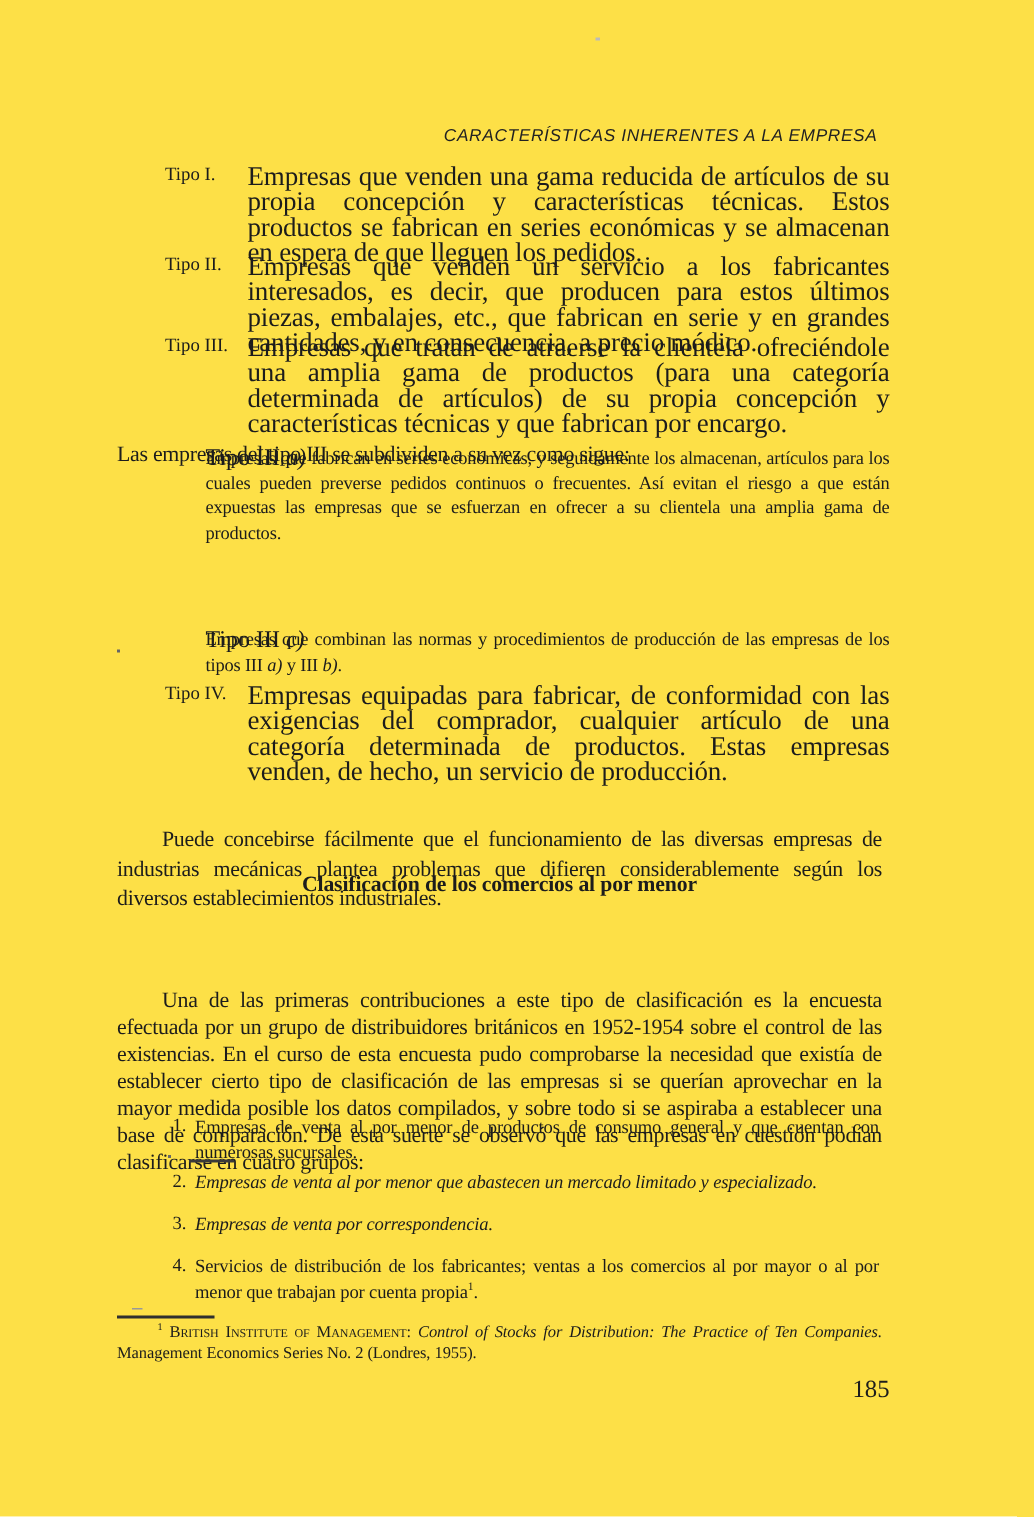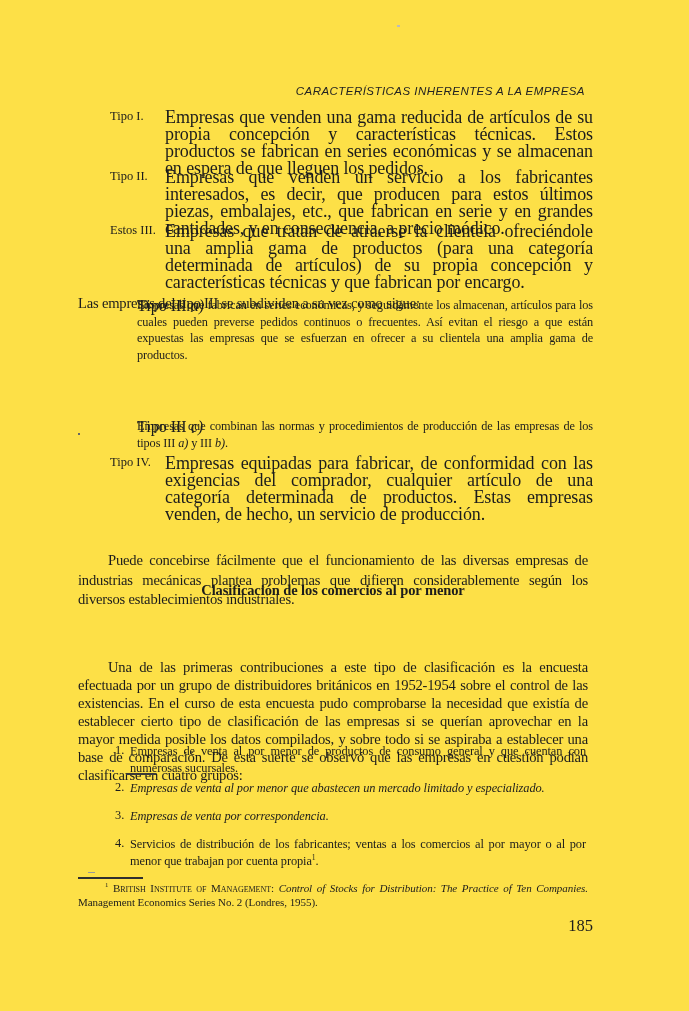--- a/index.html
+++ b/index.html
@@ -71,21 +71,21 @@
     <span class="type-label">Tipo I.</span>
     <div class="type-body">Empresas que venden una gama reducida de artículos de su propia concepción y características técnicas. Estos productos se fabrican en series económicas y se almacenan en espera de que lleguen los pedidos.</div>
   </section>
 
   <section class="type-block" style="top:169px">
     <span class="type-label">Tipo II.</span>
     <div class="type-body">Empresas que venden un servicio a los fabricantes interesados, es decir, que producen para estos últimos piezas, embalajes, etc., que fabrican en serie y en grandes cantidades, y en consecuencia, a precio módico.</div>
   </section>
 
   <section class="type-block" style="top:223px">
-    <span class="type-label">Estos III.</span>
+    <span class="type-label">Tipo III.</span>
     <div class="type-body">Empresas que tratan de atraerse la clientela ofreciéndole una amplia gama de productos (para una categoría determinada de artículos) de su propia concepción y características técnicas y que fabrican por encargo.</div>
   </section>
 
   <p class="para p-main" style="top:279px; text-align:left">Las empresas del tipo III se subdividen a su vez como sigue:</p>
 
   <section class="subtype-block" style="top:297px">
     <span class="subtype-label"><span>Tipo III </span><i>a)</i></span>
     <div class="subtype-body">Empresas que fabrican en series económicas, y seguidamente los almacenan, artículos para los cuales pueden preverse pedidos continuos o frecuentes. Así evitan el riesgo a que están expuestas las empresas que se esfuerzan en ofrecer a su clientela una amplia gama de productos.</div>
   </section>
 

